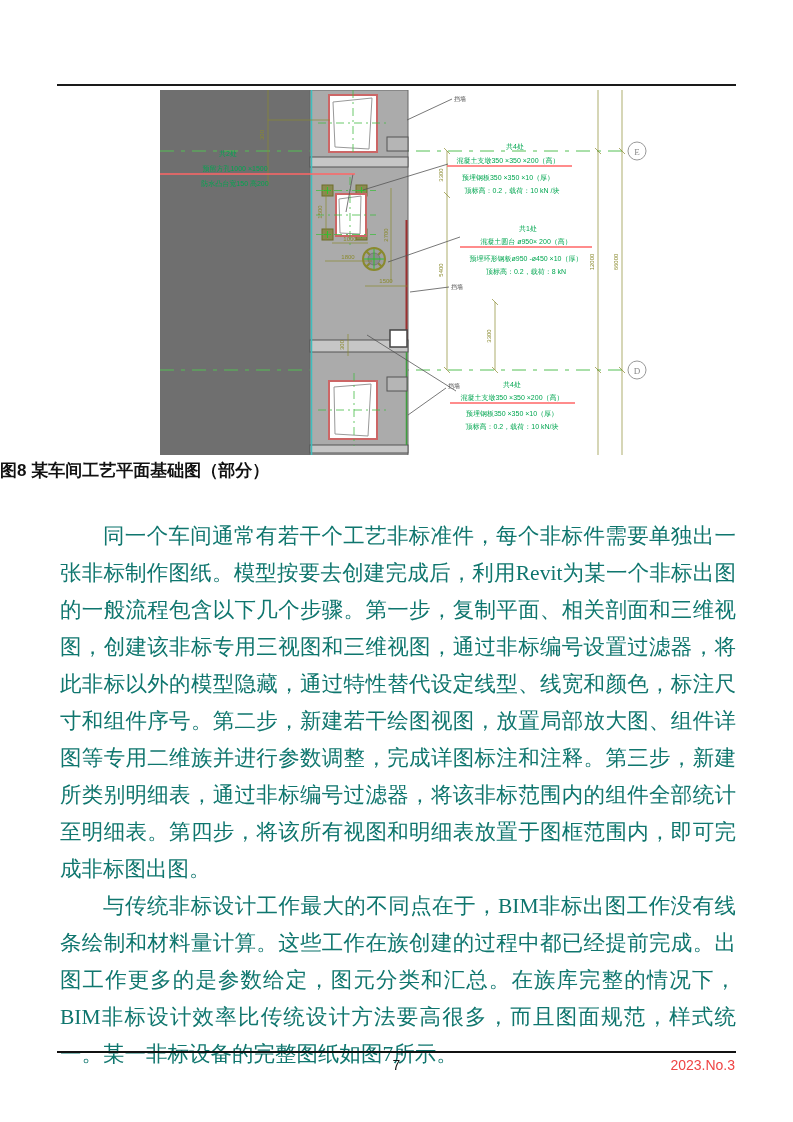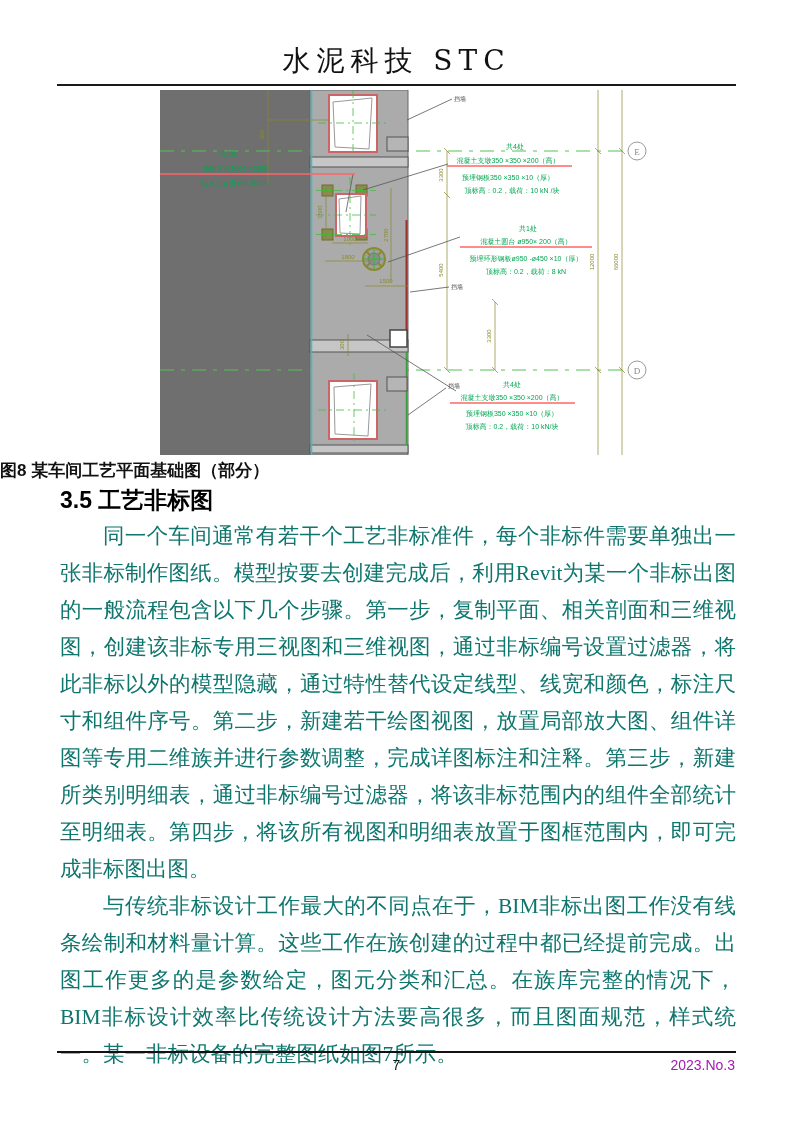--- a/index.html
+++ b/index.html
@@ -11,34 +11,33 @@
   .figure-wrap{position:absolute;top:90px;left:160px;width:500px;height:365px;}
   .figure-caption{position:absolute;top:459px;left:0;right:0;text-align:left;
         font-size:17px;font-weight:bold;color:#111;font-family:"Liberation Sans","DejaVu Sans",sans-serif;}
   .section-heading{position:absolute;top:485px;left:60px;font-size:23px;font-weight:bold;color:#000;
         font-family:"Liberation Sans","DejaVu Sans",sans-serif;}
   .body-text{position:absolute;top:518px;left:60px;width:676px;color:#0f766e;}
   .body-text p{margin:0;font-size:21.5px;line-height:37px;text-align:justify;text-indent:2em;}
   .footer-rule{position:absolute;top:1051px;left:57px;width:679px;height:2px;background:#111;}
   .footer-page{position:absolute;top:1057px;left:0;right:0;text-align:center;font-size:14px;color:#111;
         font-family:"Liberation Sans","DejaVu Sans",sans-serif;}
-  .footer-issue{position:absolute;top:1057px;right:58px;font-size:14px;color:#a21caf;
+  .footer-issue{position:absolute;top:1057px;right:58px;font-size:14px;color:#ef4444;
         font-family:"Liberation Sans","DejaVu Sans",sans-serif;}
   svg text{font-family:"Liberation Sans","DejaVu Sans",sans-serif;}
   .ann{fill:#00a650;font-size:7px;}
   .dim{fill:#8a8a2e;font-size:6px;}
   .wall{fill:#444;font-size:6px;}
   .grid-letter{fill:#888;font-size:9px;font-family:"Liberation Serif","DejaVu Serif",serif;}
 </style>
 </head>
 <body>
 
 <div class="page">
 
-  <div class="journal-title">水泥科技 STC</div>
   <div class="header-rule"></div>
 
   <div class="figure-wrap">
     <svg width="500" height="365" viewBox="0 0 500 365" xmlns="http://www.w3.org/2000/svg">
 
       <g>
         <rect x="0" y="0" width="150" height="365" fill="#6f6f6f"></rect>
       </g>
 
       <g stroke="#55c055" stroke-width="1" stroke-dasharray="14 7 4 7" fill="none">
@@ -212,21 +211,20 @@
         <circle cx="477" cy="61" r="9" fill="#ffffff" stroke="#999" stroke-width="1"></circle>
         <text class="grid-letter" x="477" y="64.5" text-anchor="middle">E</text>
         <circle cx="477" cy="280" r="9" fill="#ffffff" stroke="#999" stroke-width="1"></circle>
         <text class="grid-letter" x="477" y="283.5" text-anchor="middle">D</text>
       </g>
     </svg>
   </div>
 
   <div class="figure-caption">图8 某车间工艺平面基础图（部分）</div>
 
-  <div class="section-heading">3.5 工艺非标图</div>
 
   <div class="body-text">
     <p>同一个车间通常有若干个工艺非标准件，每个非标件需要单独出一张非标制作图纸。模型按要去创建完成后，利用Revit为某一个非标出图的一般流程包含以下几个步骤。第一步，复制平面、相关剖面和三维视图，创建该非标专用三视图和三维视图，通过非标编号设置过滤器，将此非标以外的模型隐藏，通过特性替代设定线型、线宽和颜色，标注尺寸和组件序号。第二步，新建若干绘图视图，放置局部放大图、组件详图等专用二维族并进行参数调整，完成详图标注和注释。第三步，新建所类别明细表，通过非标编号过滤器，将该非标范围内的组件全部统计至明细表。第四步，将该所有视图和明细表放置于图框范围内，即可完成非标图出图。</p>
     <p>与传统非标设计工作最大的不同点在于，BIM非标出图工作没有线条绘制和材料量计算。这些工作在族创建的过程中都已经提前完成。出图工作更多的是参数给定，图元分类和汇总。在族库完整的情况下，BIM非标设计效率比传统设计方法要高很多，而且图面规范，样式统一。某一非标设备的完整图纸如图7所示。</p>
   </div>
 
   <div class="footer-rule"></div>
   <div class="footer-page">7</div>
   <div class="footer-issue">2023.No.3</div>
 

